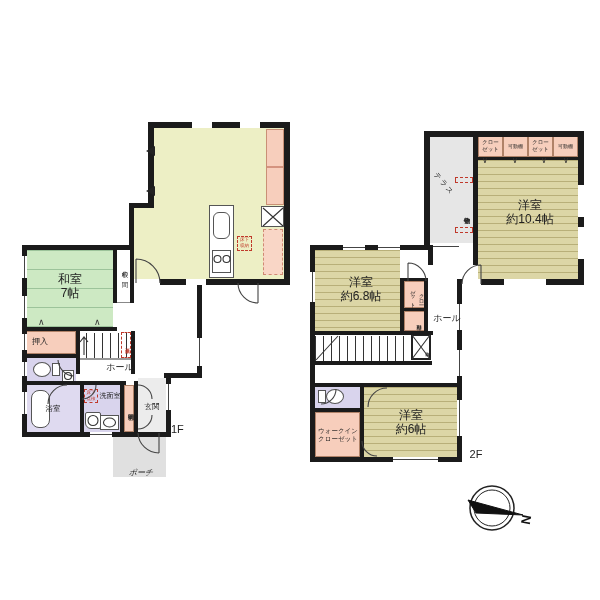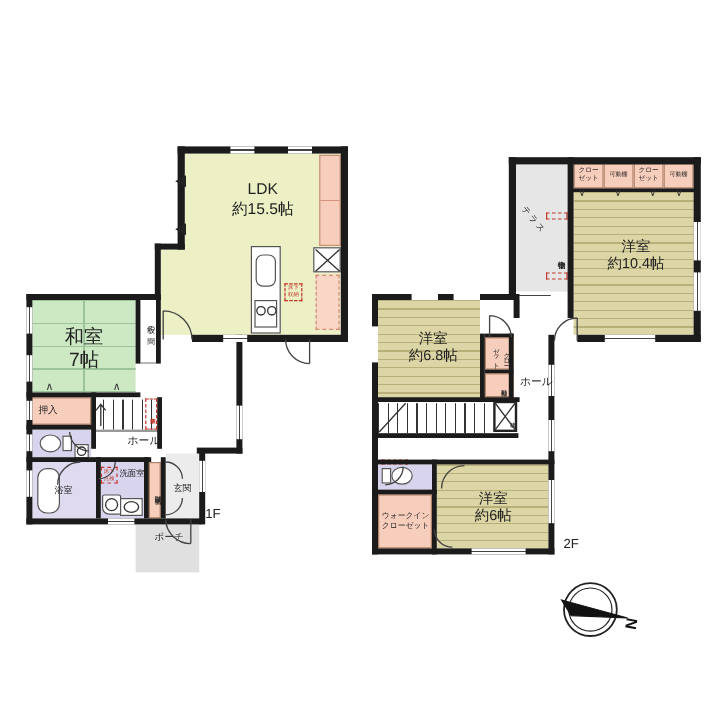--- a/index.html
+++ b/index.html
@@ -99,33 +99,31 @@
   <div class="winV" style="left:22px;top:392px;width:5px;height:22px;"></div>
   <div class="winH" style="left:90px;top:432px;width:22px;height:5px;"></div>
   <div class="winH" style="left:186px;top:279px;width:20px;height:6px;"></div>
   <div class="winV" style="left:197px;top:338px;width:5px;height:28px;"></div>
   <div class="winV" style="left:166px;top:384px;width:5px;height:26px;"></div>
   <div class="mark" style="left:146px;top:146px;width:0;height:0;border-top:5px solid transparent;border-bottom:5px solid transparent;border-right:9px solid #222;"></div>
   <div class="mark" style="left:146px;top:186px;width:0;height:0;border-top:5px solid transparent;border-bottom:5px solid transparent;border-right:9px solid #222;"></div>
   <div class="mark" style="left:38px;top:317px;font-size:9px;">∧</div>
   <div class="mark" style="left:94px;top:317px;font-size:9px;">∧</div>
 
-  <div class="lbl" style="left:169px;top:150px;width:100px;font-size:13px;">LDK
-約15.5帖</div>
-  <div class="lbl" style="left:40px;top:272px;width:60px;font-size:16px;">和室
+  <div class="lbl" style="left:40px;top:272px;width:60px;font-size:12px;">和室
 7帖</div>
   <div class="lbl v" style="left:118px;top:251px;width:11px;height:40px;font-size:6.5px;">板の間</div>
   <div class="lbl" style="left:22px;top:337px;width:36px;font-size:8px;">押入</div>
   <div class="lbl" style="left:90px;top:362px;width:60px;font-size:9px;">ホール</div>
   <div class="dashred v" style="left:121px;top:332px;width:10px;height:26px;font-size:4.5px;letter-spacing:0;">床下収納</div>
   <div class="lbl" style="left:38px;top:404px;width:30px;font-size:7.5px;">浴室</div>
   <div class="lbl" style="left:96px;top:392px;width:28px;font-size:7px;">洗面室</div>
   <div class="lbl v" style="left:124px;top:388px;width:10px;height:42px;font-size:6px;letter-spacing:0;">玄関収納</div>
   <div class="lbl" style="left:140px;top:402px;width:24px;font-size:7.5px;">玄関</div>
-  <div class="lbl" style="left:125px;top:443px;width:32px;font-size:8px;">ポーチ</div>
+  <div class="lbl" style="left:125px;top:468px;width:32px;font-size:8px;font-style:italic;">ポーチ</div>
   <div class="lbl" style="left:171px;top:423px;width:24px;font-size:11px;text-align:left;">1F</div>
 
   <div class="room grey" style="left:430px;top:137px;width:43px;height:106px;"></div>
   <div class="room pink" style="left:478px;top:136px;width:25px;height:21px;"></div>
   <div class="room pink" style="left:503px;top:136px;width:25px;height:21px;"></div>
   <div class="room pink" style="left:528px;top:136px;width:25px;height:21px;"></div>
   <div class="room pink" style="left:553px;top:136px;width:25px;height:21px;"></div>
   <div class="room wood" style="left:478px;top:160px;width:100px;height:119px;"></div>
   <div class="room wood" style="left:315px;top:250px;width:85px;height:81px;"></div>
   <div class="room pink" style="left:404px;top:281px;width:24px;height:27px;"></div>

